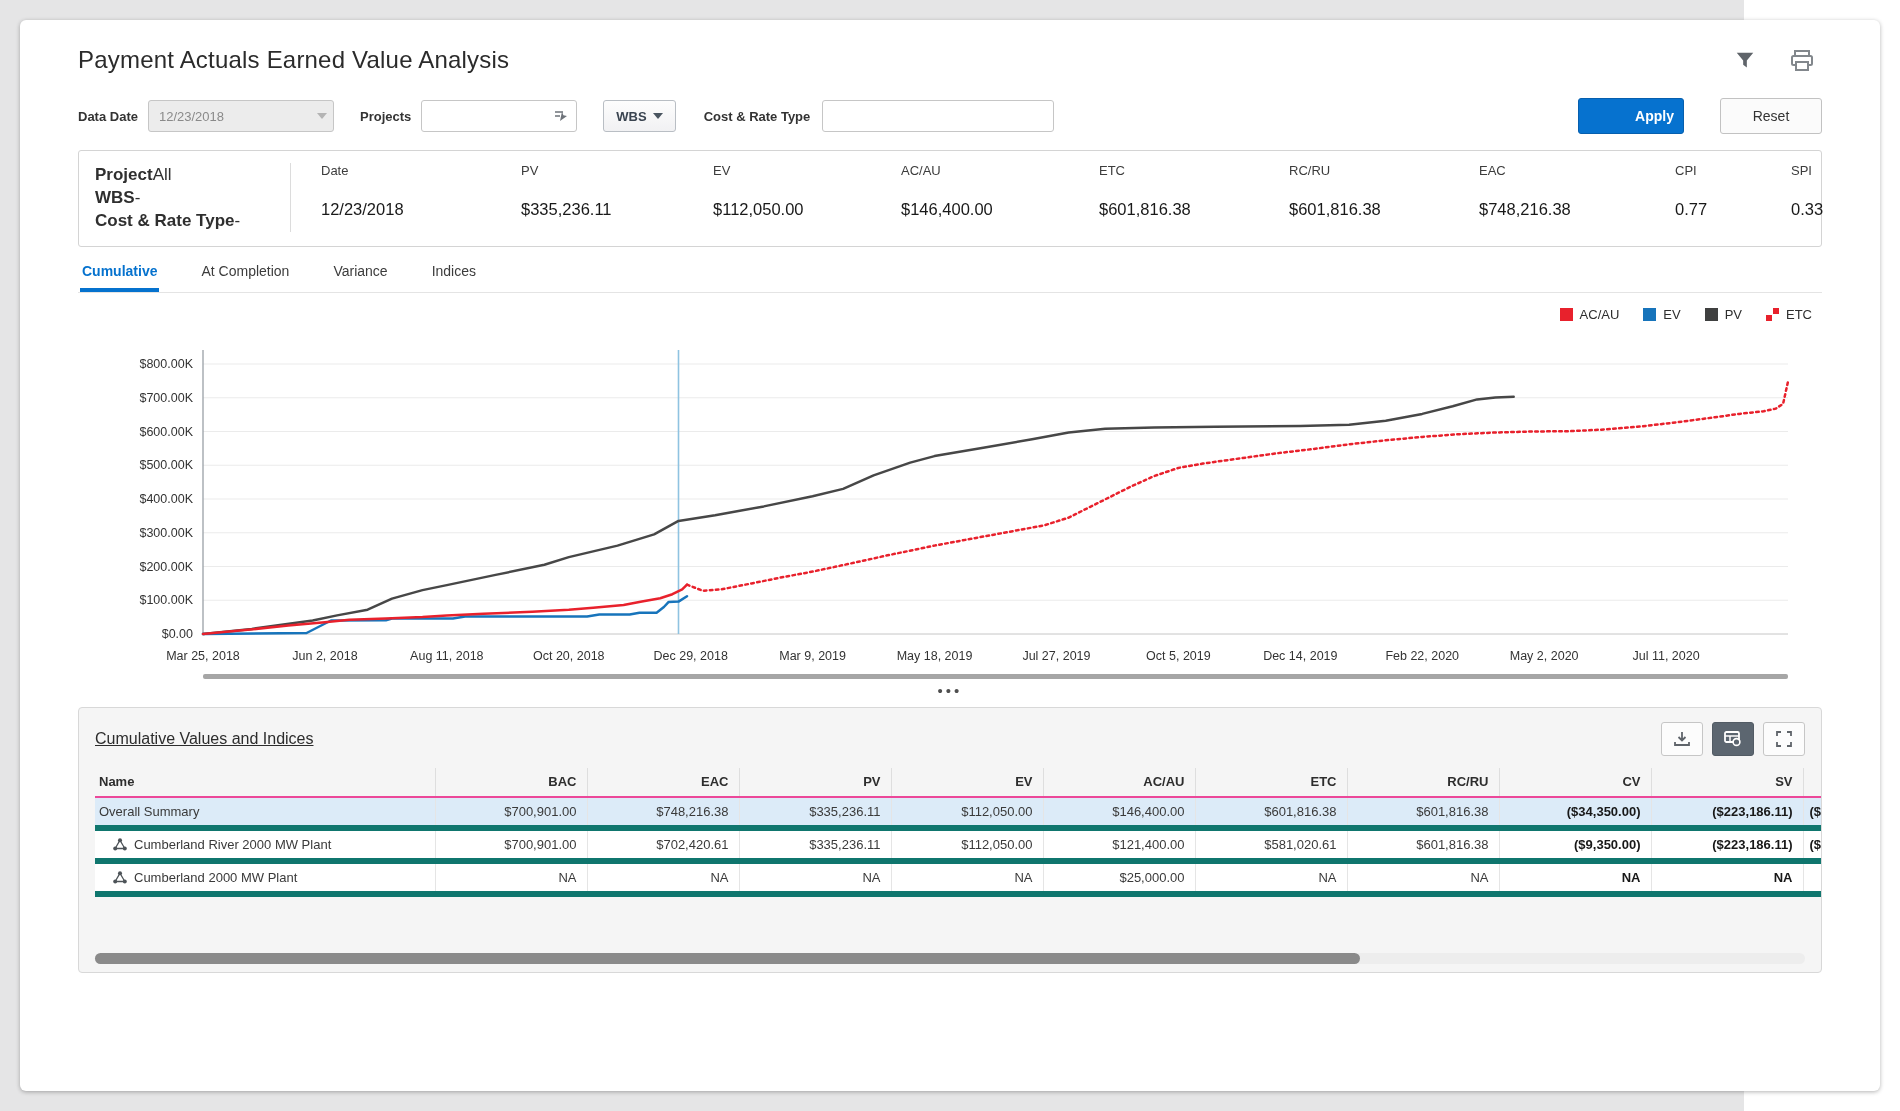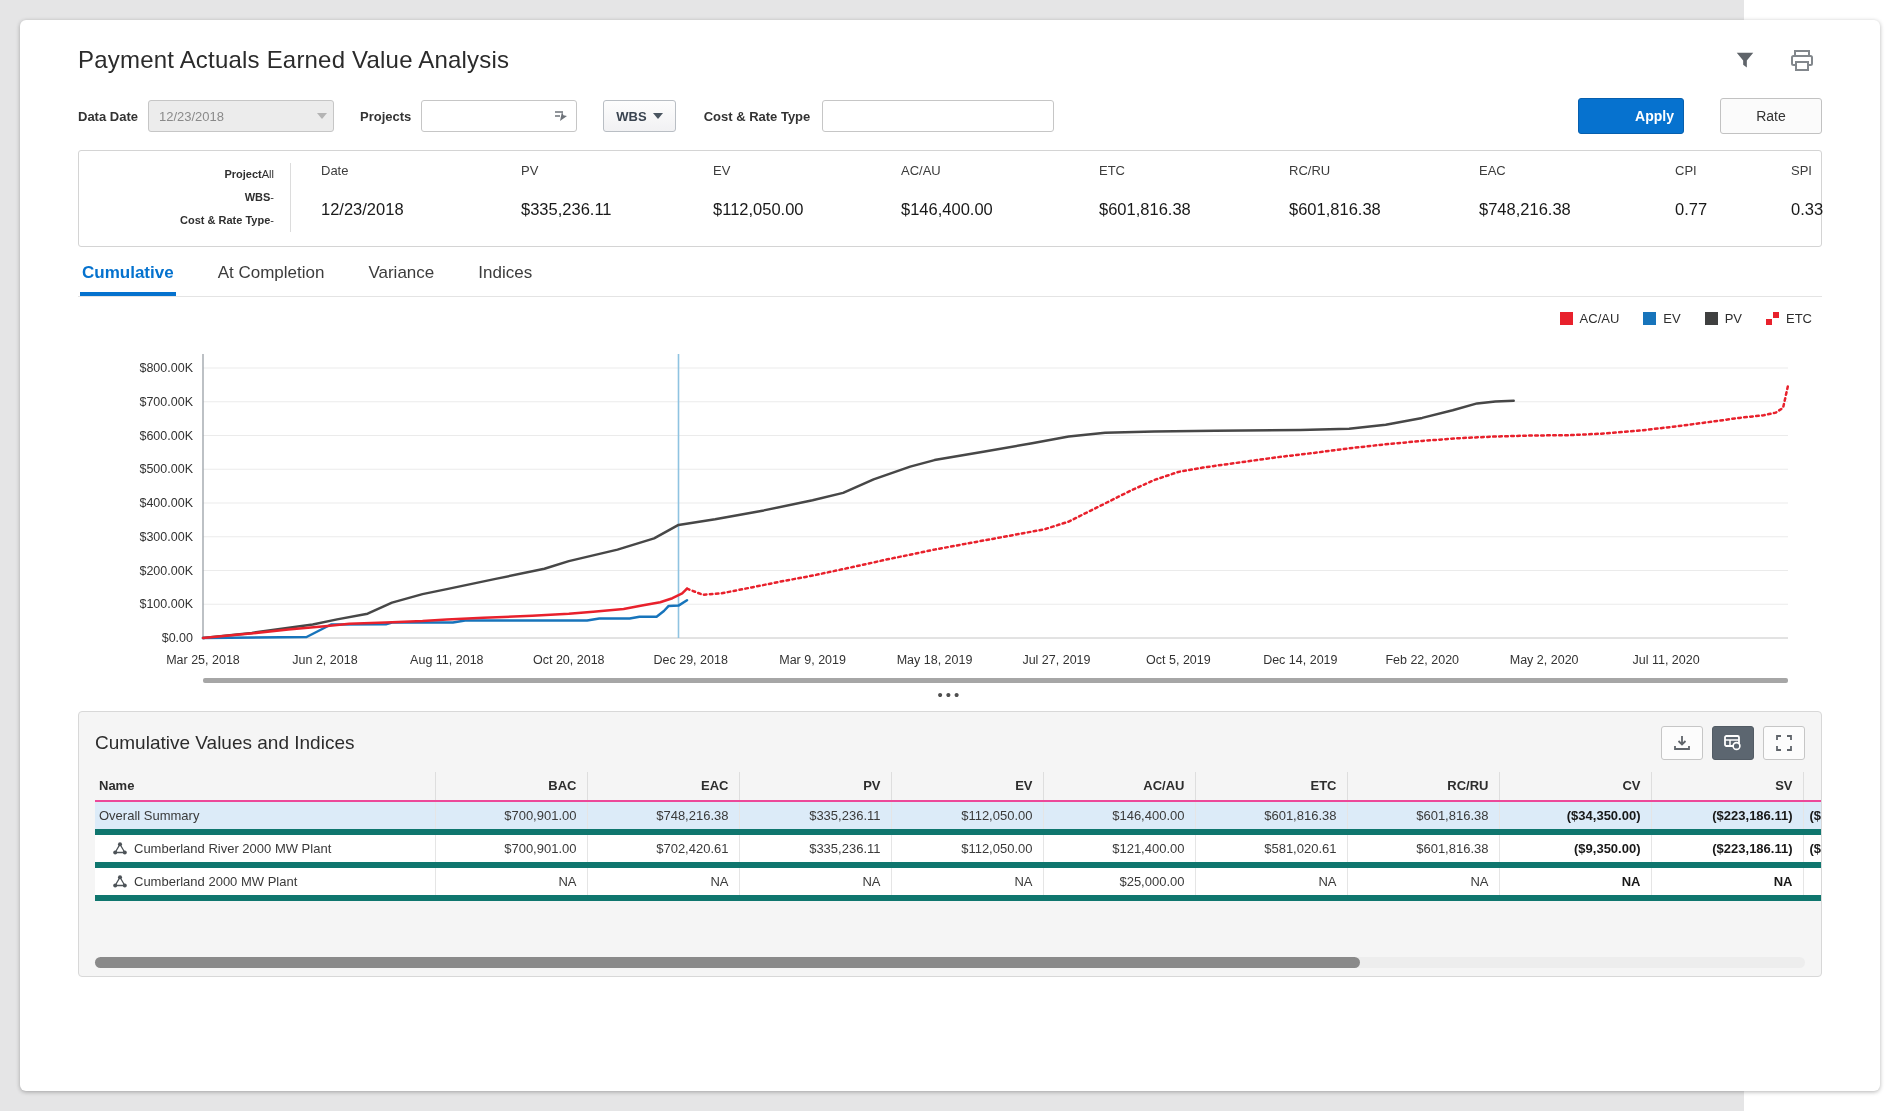--- a/index.html
+++ b/index.html
@@ -30,29 +30,29 @@
              font-size:13px; font-weight:700; color:#3a4450; cursor:pointer; }
   .picker-ic { flex:0 0 auto; margin:0 7px; }
   .btn { height:36px; border-radius:3px; font-size:14px; cursor:pointer;
          font-family:"Liberation Sans",sans-serif; }
   .btn-apply { width:106px; background:#0672cf; border:1px solid #065fae; color:#fff; font-weight:700;padding-left:47px; }
   .btn-reset { width:102px; background:#fbfbfb; border:1px solid #c2c2c2; color:#333; }
 
   
   .summary { display:flex; border:1px solid #d4d4d4; border-radius:3px; padding:12px 0 14px 0; margin-bottom:10px; }
   .sum-left { width:212px; padding:0 16px; border-right:1px solid #dcdcdc; flex:0 0 auto; }
-  .sum-left .r { display:flex; justify-content:flex-end; font-size:11px; color:#2f2f2f; line-height:23px; }
+  .sum-left .r { display:flex; justify-content:flex-start; font-size:17px; color:#2f2f2f; line-height:23px; }
   .sum-left .r b { font-weight:700; }
   .metric { padding-left:30px; flex:0 0 auto; }
   .metric .lab { font-size:13px; color:#3c3c3c; margin-bottom:22px; }
   .metric .val { font-size:16.5px; color:#191919; }
 
   
   .tabs { display:flex; gap:40px; border-bottom:1px solid #e4e4e4; padding:0 2px; }
-  .tab { font-size:17px; color:#3c3c3c; padding:6px 2px 9px 2px; cursor:pointer; border-bottom:4px solid transparent; }
+  .tab { font-size:14px; color:#3c3c3c; padding:6px 2px 9px 2px; cursor:pointer; border-bottom:4px solid transparent; }
   .tab.active { color:#0572ce; font-weight:700; border-bottom-color:#0572ce; }
 
   
   .legend { display:flex; justify-content:flex-end; align-items:center; gap:24px;
             margin:14px 10px 2px 0; font-size:13px; color:#2e2e2e; }
   .lg-item { display:flex; align-items:center; cursor:pointer; }
   .lg-sq { width:13px; height:13px; margin-right:7px; }
   .lg-dots { width:13px; height:13px; margin-right:7px; position:relative; }
   .lg-dots i { position:absolute; width:6px; height:6px; }
   .lg-dots i:nth-child(1){ left:0; bottom:0; }
@@ -61,21 +61,21 @@
   .chart-scrollbar { margin-left:125px; width:1585px; height:5px; background:#a6a6a6; border-radius:2px; }
 
   
   .splitter { text-align:center; color:#4f4f4f; font-size:15px; letter-spacing:3px;
               height:28px; line-height:24px; cursor:row-resize; user-select:none; }
 
   
   .panel { background:#f5f5f5; border:1px solid #d8d8d8; border-radius:4px;
            padding:14px 16px 26px 16px; height:266px; position:relative; overflow:hidden; }
   .panel-hd { display:flex; align-items:center; margin-bottom:12px; }
-  .panel-title { font-size:19px; color:#2c2c2c; }
+  .panel-title { font-size:16px; color:#2c2c2c;text-decoration:underline; }
   .panel-btns { margin-left:auto; display:flex; gap:9px; }
   .pbtn { width:42px; height:34px; border:1px solid #c6c6c6; border-radius:3px; background:#fcfcfc;
           display:flex; align-items:center; justify-content:center; cursor:pointer; }
   .pbtn.active { background:#5c6670; border-color:#525b64; }
 
   table.grid { width:100%; border-collapse:collapse; font-size:13px; table-layout:fixed; }
   .grid th { font-weight:700; color:#2d2d2d; text-align:right; padding:6px 10px 7px 6px;
              border-bottom:2px solid #ec4899; border-left:1px solid #dedede; white-space:nowrap; overflow:hidden; }
   .grid th:first-child { text-align:left; border-left:none; padding-left:4px; }
   .grid th.clip { border-left:1px solid #dedede; }
@@ -134,21 +134,21 @@
       <span class="caret" style="border-top-color:#4a5560;"></span>
     </div>
 
 
     <span class="flabel" style="margin-left:28px;">Cost &amp; Rate Type</span>
     <div class="ctrl" style="width:232px;margin-left:12px;padding:0 8px;">
       <input value="" style="">
     </div>
 
     <button class="btn btn-apply" style="margin-left:auto;">Apply</button>
-    <button class="btn btn-reset" style="margin-left:36px;">Rate</button>
+    <button class="btn btn-reset" style="margin-left:36px;">Reset</button>
   </div>
 
   
   <div class="summary">
     <div class="sum-left">
       <div class="r">
             <b>Project</b>
             <span>All</span>
           </div>
       <div class="r">

